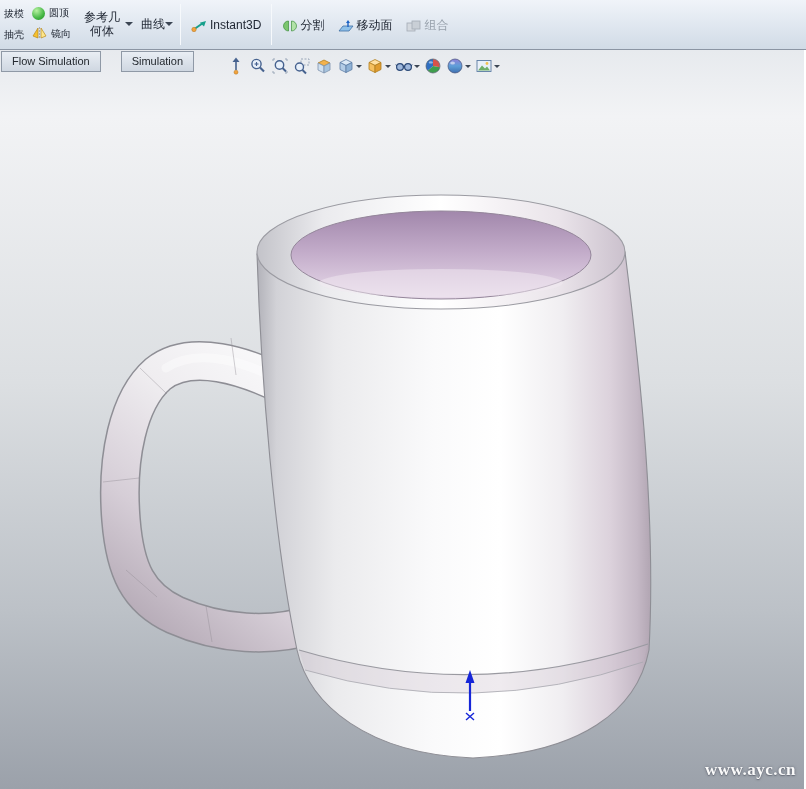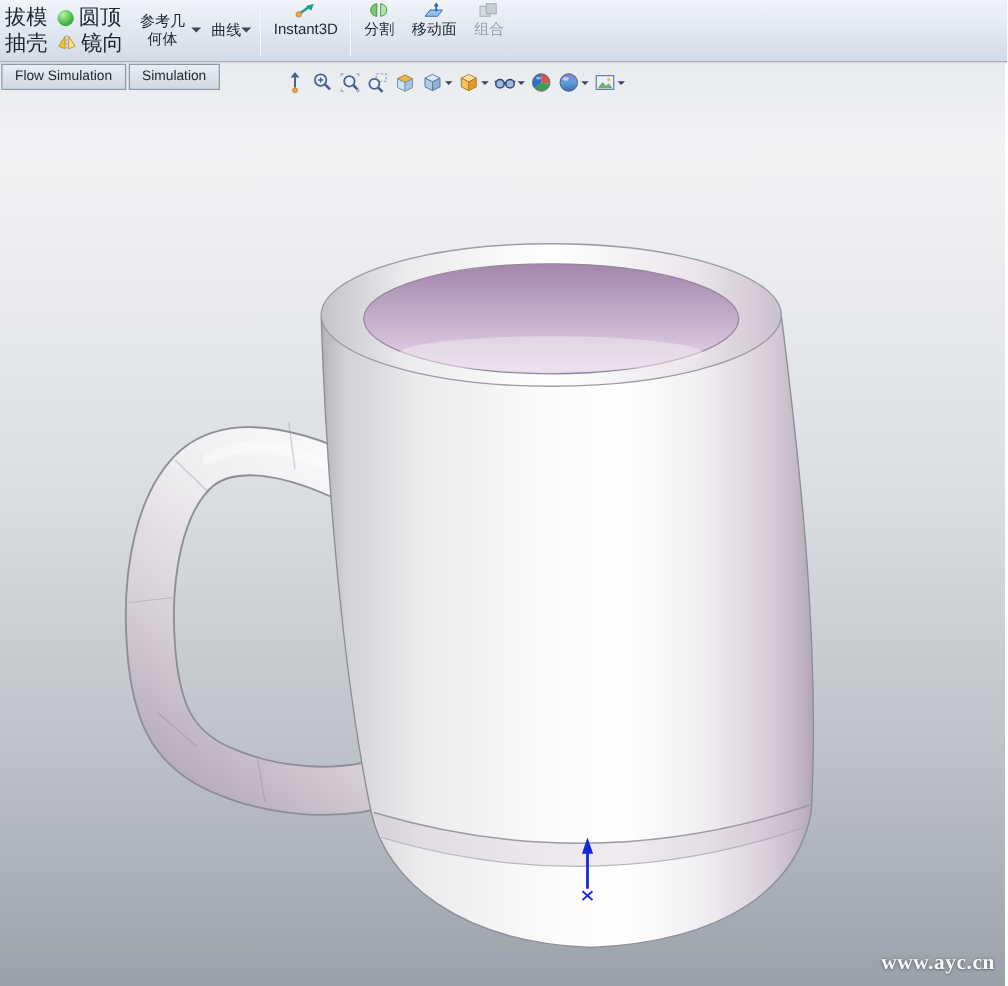--- a/index.html
+++ b/index.html
@@ -4,40 +4,40 @@
 <style>
   *{box-sizing:border-box;margin:0;padding:0}
   html,body{width:806px;height:789px;overflow:hidden;font-family:"Liberation Sans",sans-serif;-webkit-font-smoothing:antialiased}
   .window{position:relative;width:806px;height:789px;background:#fff;overflow:hidden}
 
   
   .toolbar{position:absolute;top:0;left:0;width:806px;height:50px;
     background:linear-gradient(#f0f4f9 0%,#e2e9f1 45%,#d1dbe6 100%);
     border-bottom:1px solid #8b95a3;display:flex;align-items:stretch}
   .tb-col{display:flex;flex-direction:column;justify-content:space-evenly;padding:2px 1px}
-  .tb-small{display:flex;align-items:center;gap:4px;font-size:17px;color:#1d2430;
+  .tb-small{display:flex;align-items:center;gap:4px;font-size:10px;color:#1d2430;
     padding:1px 3px;white-space:nowrap;line-height:14px}
   .icon-dome{width:13px;height:13px;border-radius:50%;flex:0 0 auto;
     background:radial-gradient(circle at 35% 28%,#b8f2a2,#47b847 58%,#1d8c1d)}
   .tb-flyout{display:flex;flex-direction:row;align-items:center;justify-content:space-between;
     padding:4px 4px 5px;font-size:12px;color:#1d2430;text-align:center}
   .tb-flyout .lbl{line-height:14px;width:46px}
   .tb-flyout .lbl.narrow{width:auto}
   .caret{width:0;height:0;border-left:4px solid transparent;border-right:4px solid transparent;
     border-top:4px solid #3c4654;display:inline-block}
   .caret-sm{width:0;height:0;border-left:3px solid transparent;border-right:3px solid transparent;
     border-top:3px solid #3c4654;display:inline-block;margin-left:1px}
   .tb-sep{width:1px;background:#a9b3c0;border-right:1px solid #f6f9fc;margin:4px 3px}
-  .tb-tall{display:flex;flex-direction:column;align-items:center;justify-content:flex-start;
+  .tb-tall{display:flex;align-items:center;justify-content:flex-start;
     padding:1px 7px 0;font-size:12px;color:#1d2430;gap:2px;line-height:14px}
   .tb-tall .ticon{height:13px;display:flex;align-items:flex-end}
   .tb-tall.disabled{color:#97a0ab}
 
   
-  .tabstrip{position:absolute;top:51px;left:1px;display:flex;gap:2px;z-index:6}
+  .tabstrip{position:absolute;top:51px;left:1px;display:flex;gap:20px;z-index:6}
   .tab{font-size:11px;color:#24292f;background:linear-gradient(#e9eef4,#cfd7e1);
     border:1px solid #8f99a6;padding:3px 10px 3px;line-height:13px;white-space:nowrap}
 
   
   .viewport{position:absolute;top:50px;left:0;width:804px;height:739px;
     background:linear-gradient(180deg,#e7eaee 0%,#f2f3f5 9%,#dcdfe2 45%,#bcc1c7 76%,#9ba1aa 100%)}
   .mug{position:absolute;left:0;top:0;width:806px;height:739px;display:block}
 
   
   .hud{position:absolute;top:6px;left:226px;display:flex;align-items:center;gap:2px;z-index:7}

